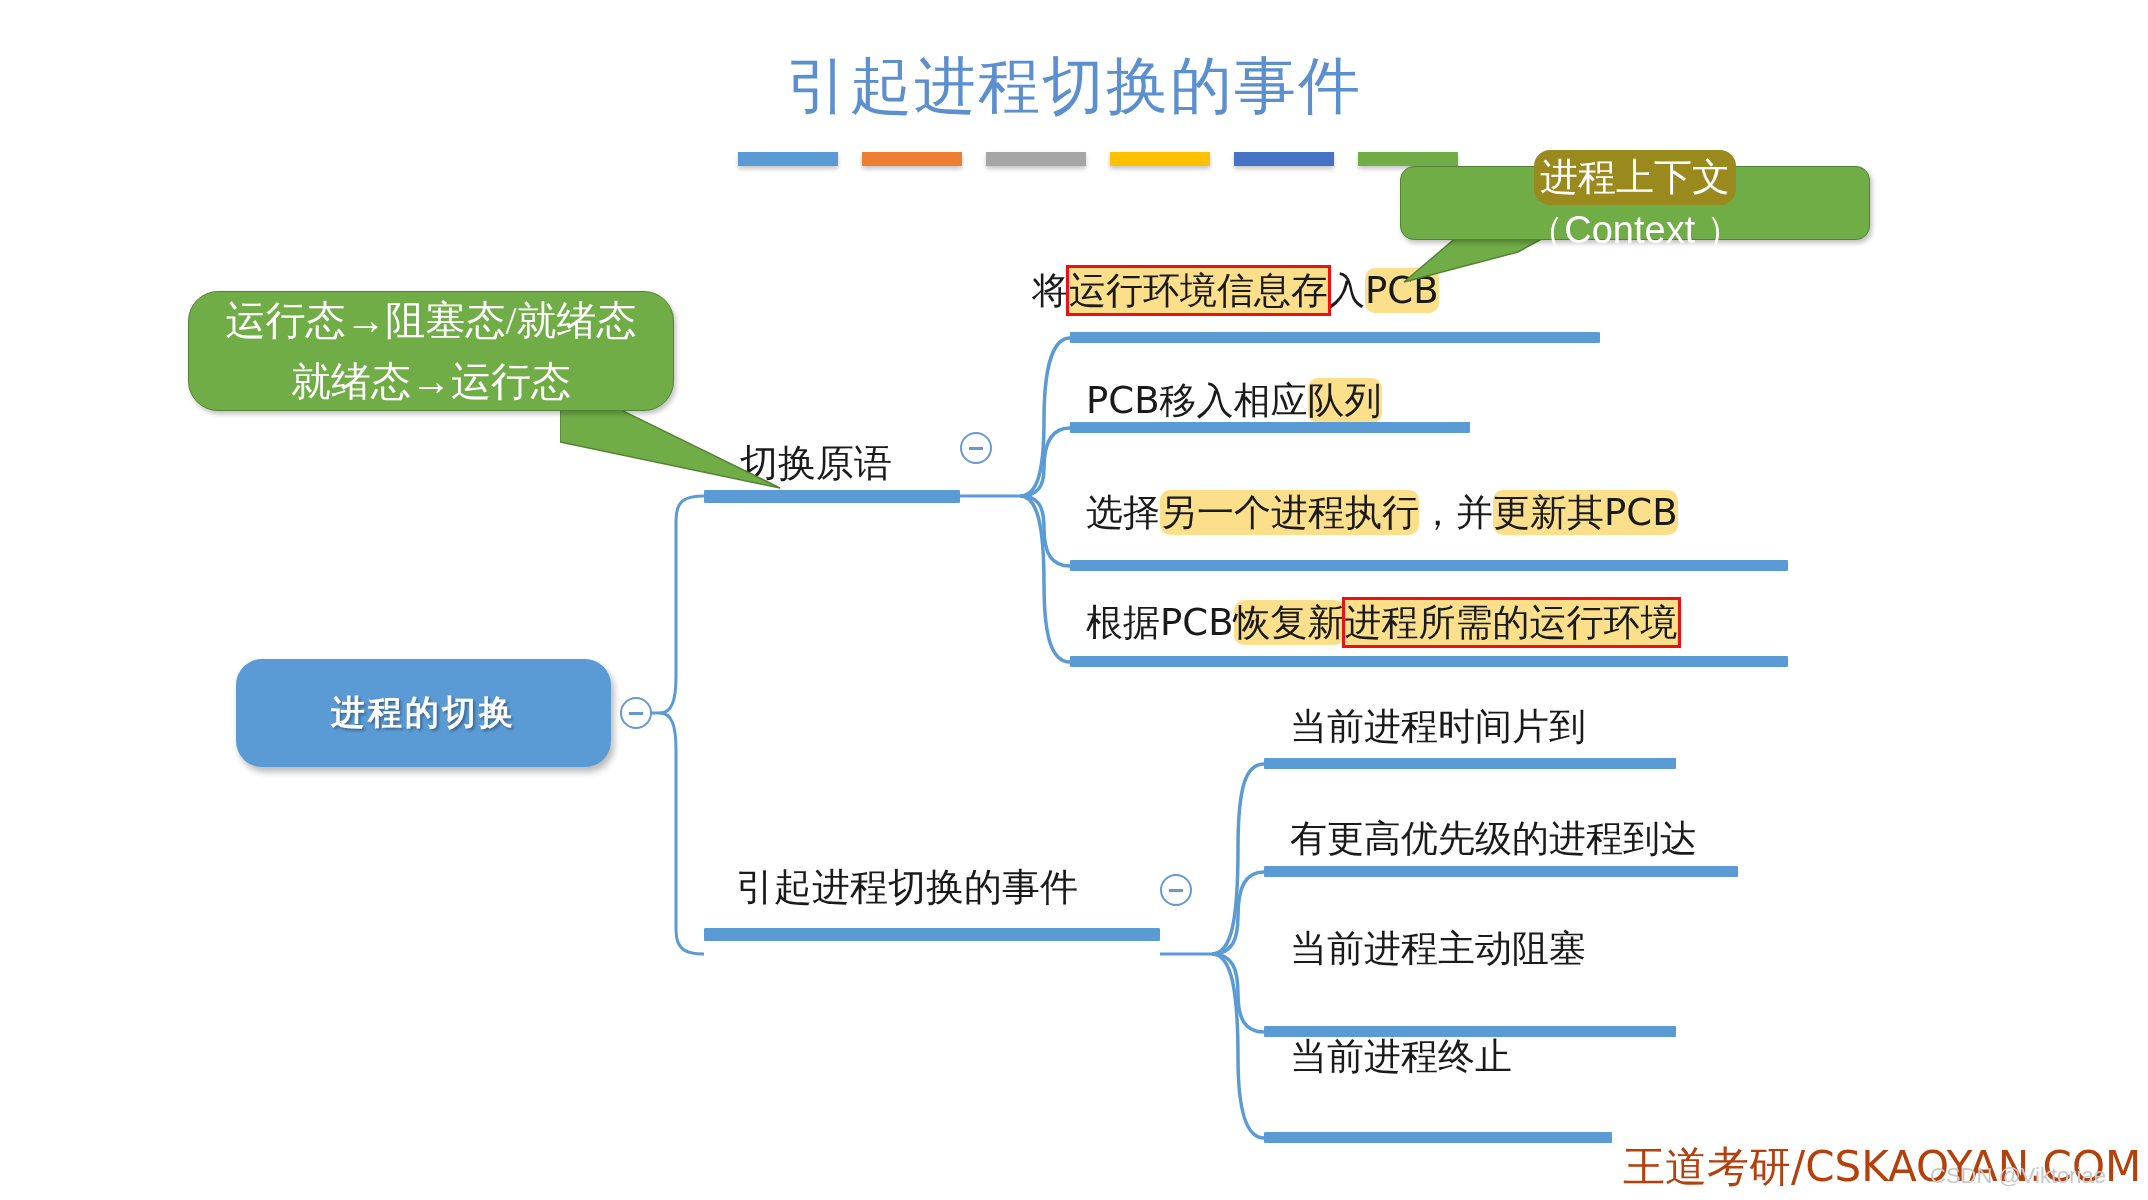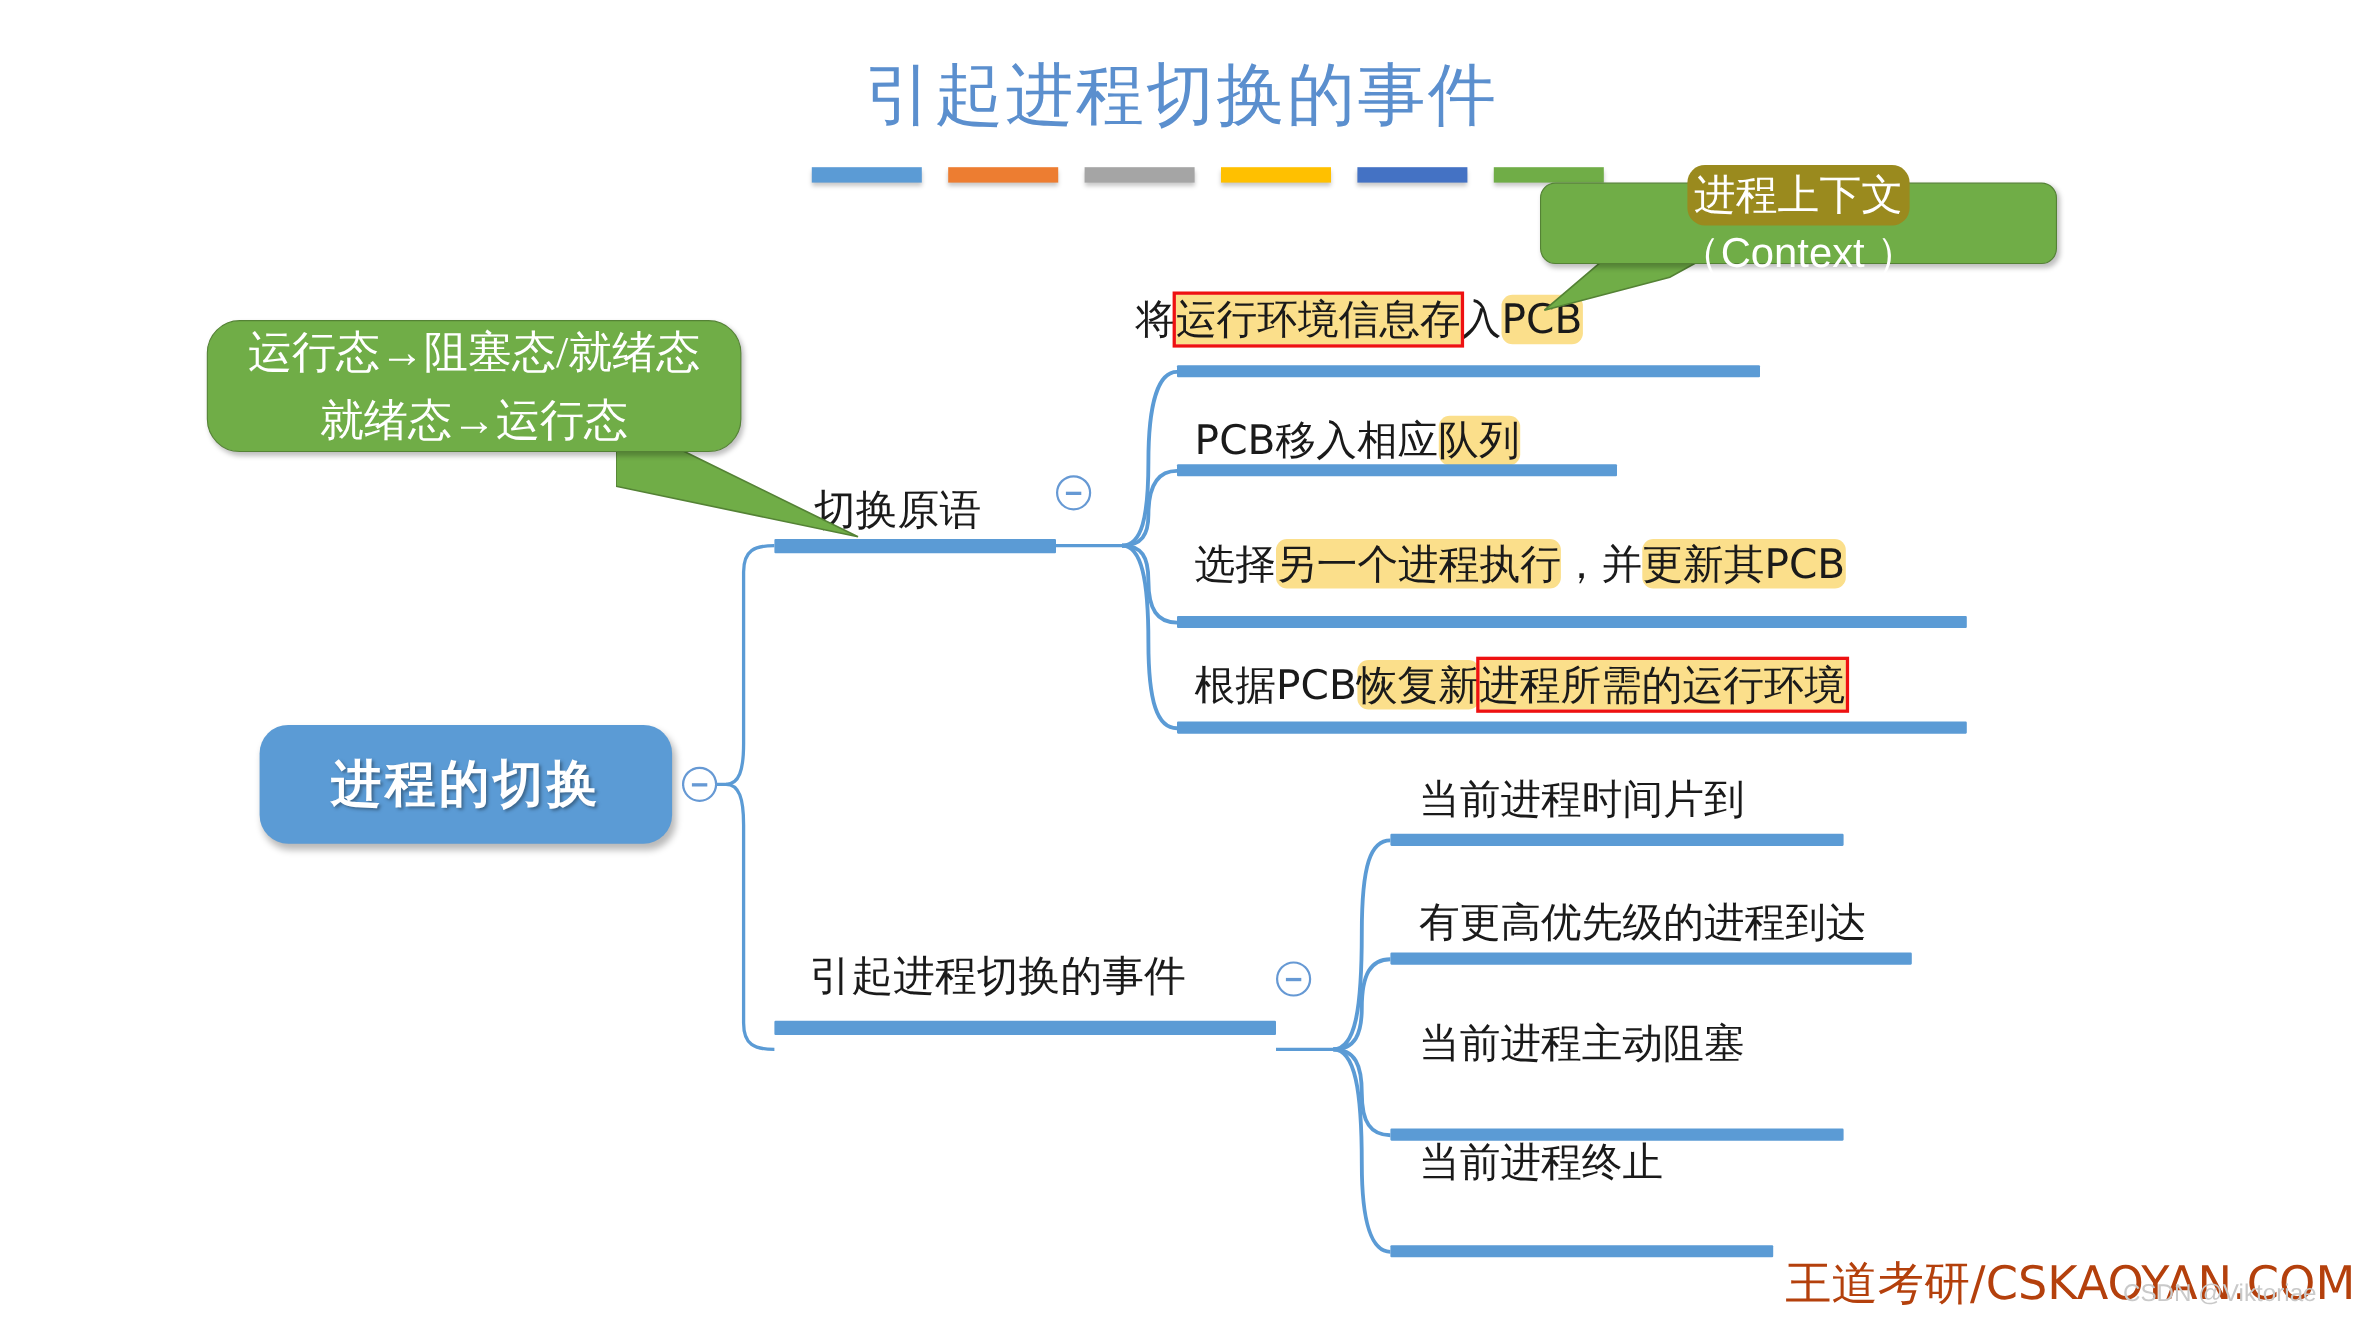--- a/index.html
+++ b/index.html
@@ -69,21 +69,21 @@
     background: #5b9bd5;
     border-radius: 26px;
     box-shadow: 3px 5px 7px rgba(0,0,0,0.28);
     display: flex;
     align-items: center;
     justify-content: center;
   }
   #root-node .root-label {
     font-family: "DejaVu Sans", sans-serif;
     font-weight: bold;
-    font-size: 46px;
+    font-size: 34px;
     color: #ffffff;
     letter-spacing: 3px;
     text-shadow: 2px 2px 3px rgba(0,0,0,0.35);
   }
 
   
   .collapse-btn {
     position: absolute;
     width: 32px;
     height: 32px;

